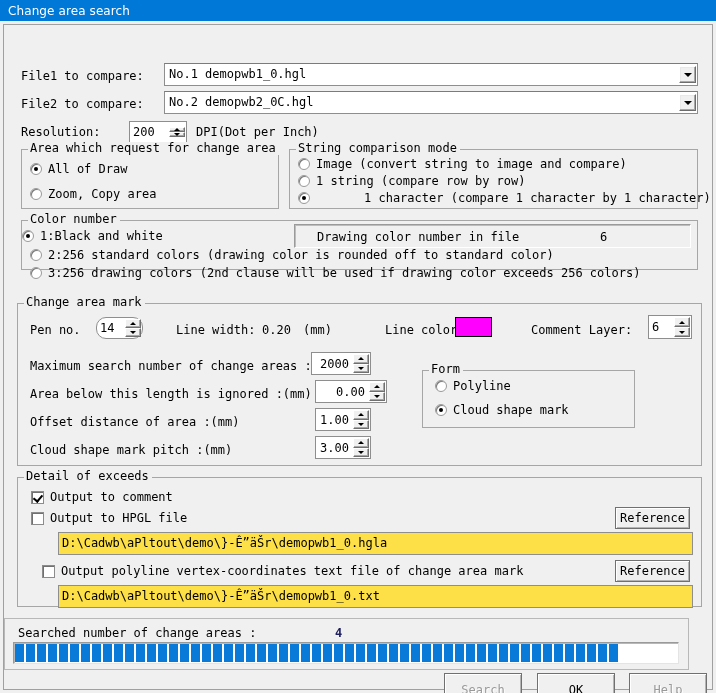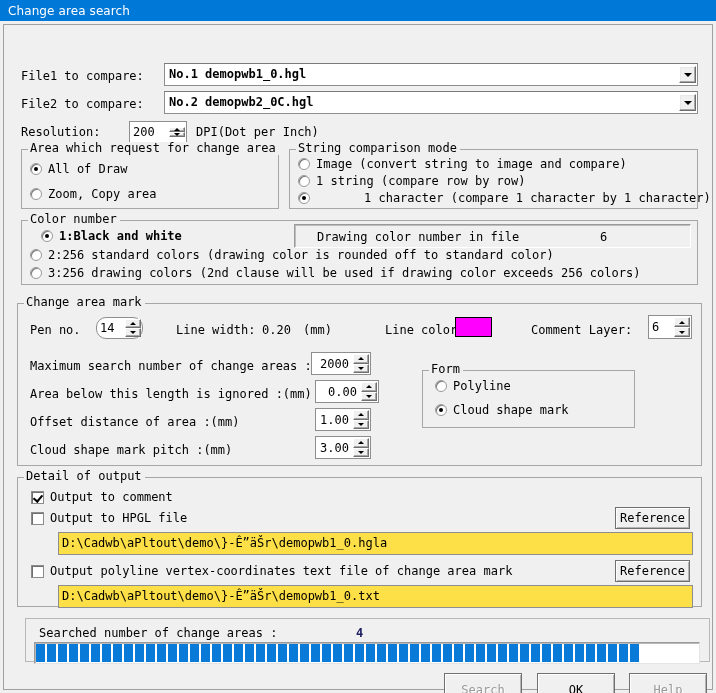--- a/index.html
+++ b/index.html
@@ -60,21 +60,20 @@
   .lbl { position: absolute; white-space: nowrap; line-height: 14px; }
 
   
   .combo {
     position: absolute;
     background: #ffffff;
     border: 1px solid #8e8e8e;
     border-top-color: #7b7b7b;
     display: flex;
     align-items: center;
-    font-weight: bold;
   }
   .combo .val {
     flex: 1;
     padding-left: 4px;
     white-space: nowrap;
     overflow: hidden;
     line-height: 13px;
   }
   .combo .arrowbtn {
     width: 17px;
@@ -321,23 +320,23 @@
     <div class="radio" style="left:8px; top:24px;">
       <span class="dot"></span>
       <span>1 string (compare row by row)</span>
     </div>
     <div class="radio on" style="left:8px; top:41px;gap:48px;">
       <span class="dot"></span>
       <span>1 character (compare 1 character by 1 character)</span>
     </div>
   </div>
 
-  <div class="group" style="left:17px; top:195px; width:677px; height:65px;">
+  <div class="group" style="left:17px; top:195px; width:677px; height:50px;">
     <span class="legend">Color number</span>
-    <div class="radio on" style="left:19px; top:8px;font-weight:bold;">
+    <div class="radio on" style="left:0; top:8px;">
       <span class="dot"></span>
       <span>1:Black and white</span>
     </div>
     <div class="radio" style="left:8px; top:27px;">
       <span class="dot"></span>
       <span>2:256 standard colors (drawing color is rounded off to standard color)</span>
     </div>
     <div class="radio" style="left:8px; top:45px;">
       <span class="dot"></span>
       <span>3:256 drawing colors (2nd clause will be used if drawing color exceeds 256 colors)</span>
@@ -392,21 +391,21 @@
         <div>
               <i class="tri-up-s"></i>
             </div>
         <div>
               <i class="tri-down-s"></i>
             </div>
       </span>
     </div>
 
     <span class="lbl" style="left:12px; top:83px;">Area below this length is ignored :(mm)</span>
-    <div class="spin right" style="left:297px; top:76px; width:64px; height:23px;">
+    <div class="spin right" style="left:297px; top:76px; width:72px; height:23px;">
       <span class="sv">0.00</span>
       <span class="btns">
         <div>
               <i class="tri-up-s"></i>
             </div>
         <div>
               <i class="tri-down-s"></i>
             </div>
       </span>
     </div>
@@ -444,51 +443,51 @@
         <span>Polyline</span>
       </div>
       <div class="radio on" style="left:12px; top:32px;">
         <span class="dot"></span>
         <span>Cloud shape mark</span>
       </div>
     </div>
   </div>
 
   <div class="group" style="left:13px; top:452px; width:685px; height:130px;">
-    <span class="legend">Detail of output</span>
+    <span class="legend">Detail of exceeds</span>
 
     <div class="check" style="left:13px; top:33px;">
       <span class="box"></span>
       <span>Output to HPGL file</span>
     </div>
 
     <div class="check on" style="left:13px; top:12px;">
       <span class="box"></span>
       <span>Output to comment</span>
     </div>
     <div class="btn" style="left:597px; top:29px; width:75px; height:22px;">
       <span>Reference</span>
     </div>
     <div class="textbox" style="left:40px; top:54px; width:635px; height:23px;">
       <span class="val">D:\Cadwb\aPltout\demo\}-Ê”äŠr\demopwb1_0.hgla</span>
     </div>
 
-    <div class="check" style="left:13px; top:86px;">
+    <div class="check" style="left:24px; top:86px;">
       <span class="box"></span>
       <span>Output polyline vertex-coordinates text file of change area mark</span>
     </div>
     <div class="btn" style="left:597px; top:82px; width:75px; height:22px;">
       <span>Reference</span>
     </div>
     <div class="textbox" style="left:40px; top:107px; width:635px; height:23px;">
       <span class="val">D:\Cadwb\aPltout\demo\}-Ê”äŠr\demopwb1_0.txt</span>
     </div>
   </div>
 
-  <div class="group" style="left:21px; top:593px; width:685px; height:44px; border-color:#b8b8b8;">
+  <div class="group" style="left:0; top:593px; width:685px; height:52px; border-color:#b8b8b8;">
     <span class="lbl" style="left:13px; top:7px;">Searched number of change areas :</span>
     <span class="value-num" style="left:330px; top:7px; font-weight:bold;">4</span>
     <div class="progress-outer" style="left:8px; top:23px; width:666px; height:22px;">
       <div class="progress-fill">
             <i style="background: rgb(10, 122, 216);"></i>
             <i style="background: rgb(10, 122, 216);"></i>
             <i style="background: rgb(10, 122, 216);"></i>
             <i style="background: rgb(10, 122, 216);"></i>
             <i style="background: rgb(10, 122, 216);"></i>
             <i style="background: rgb(10, 122, 216);"></i>

